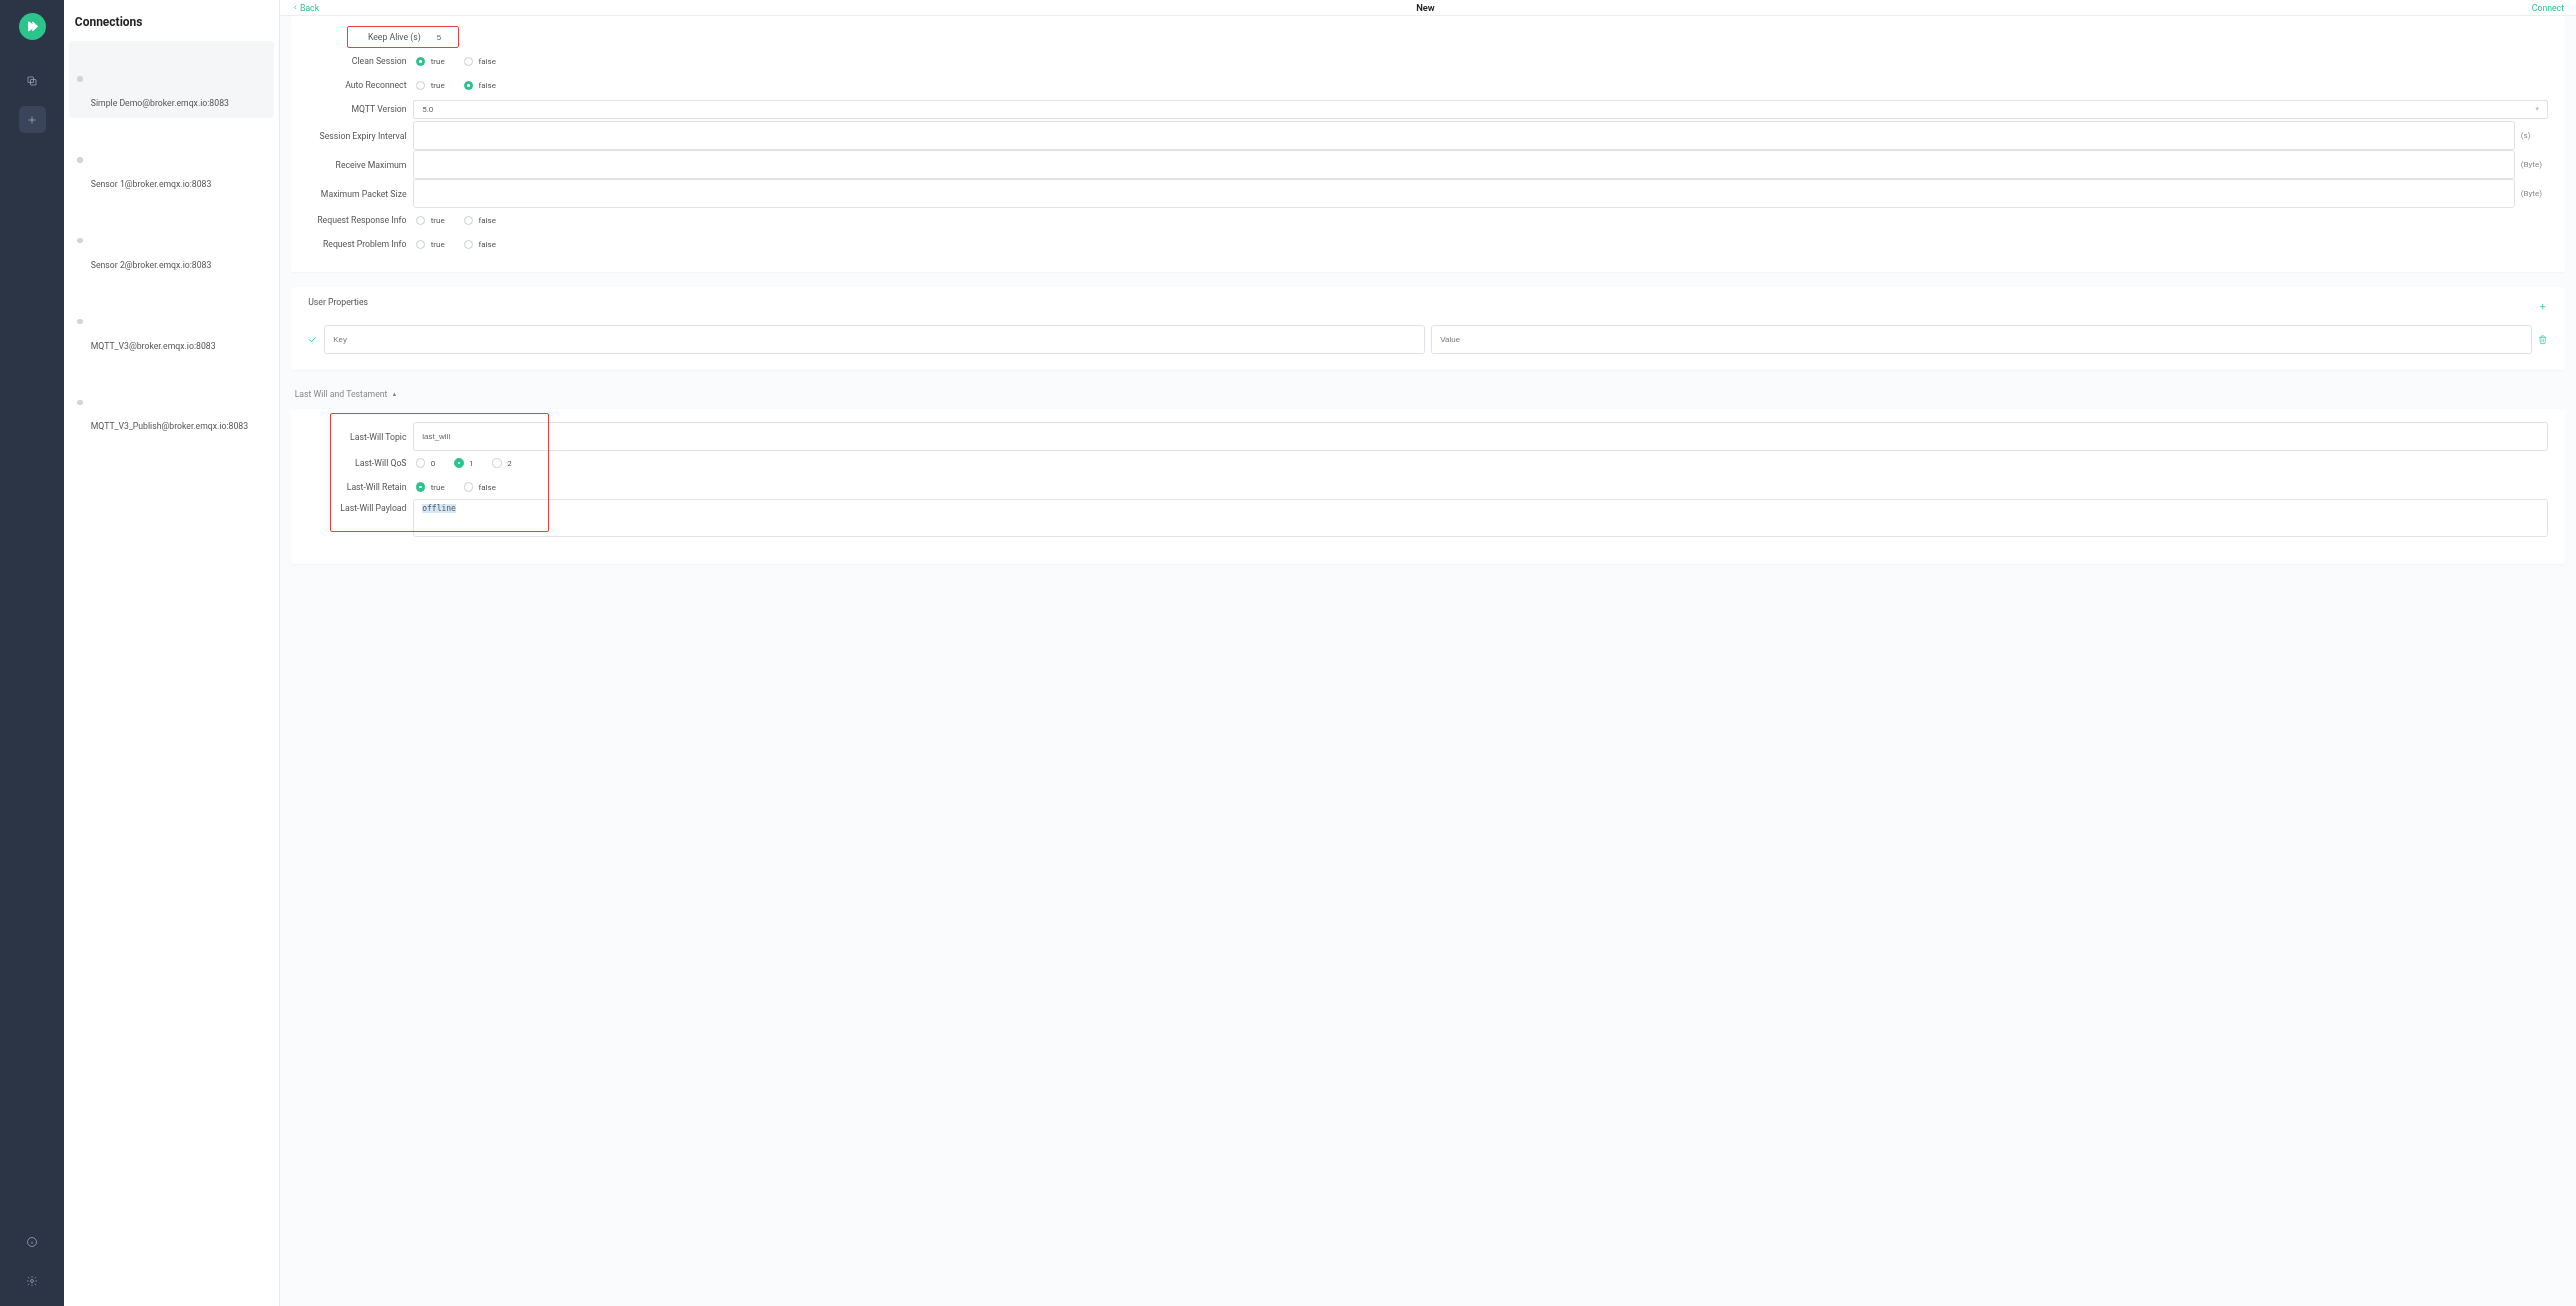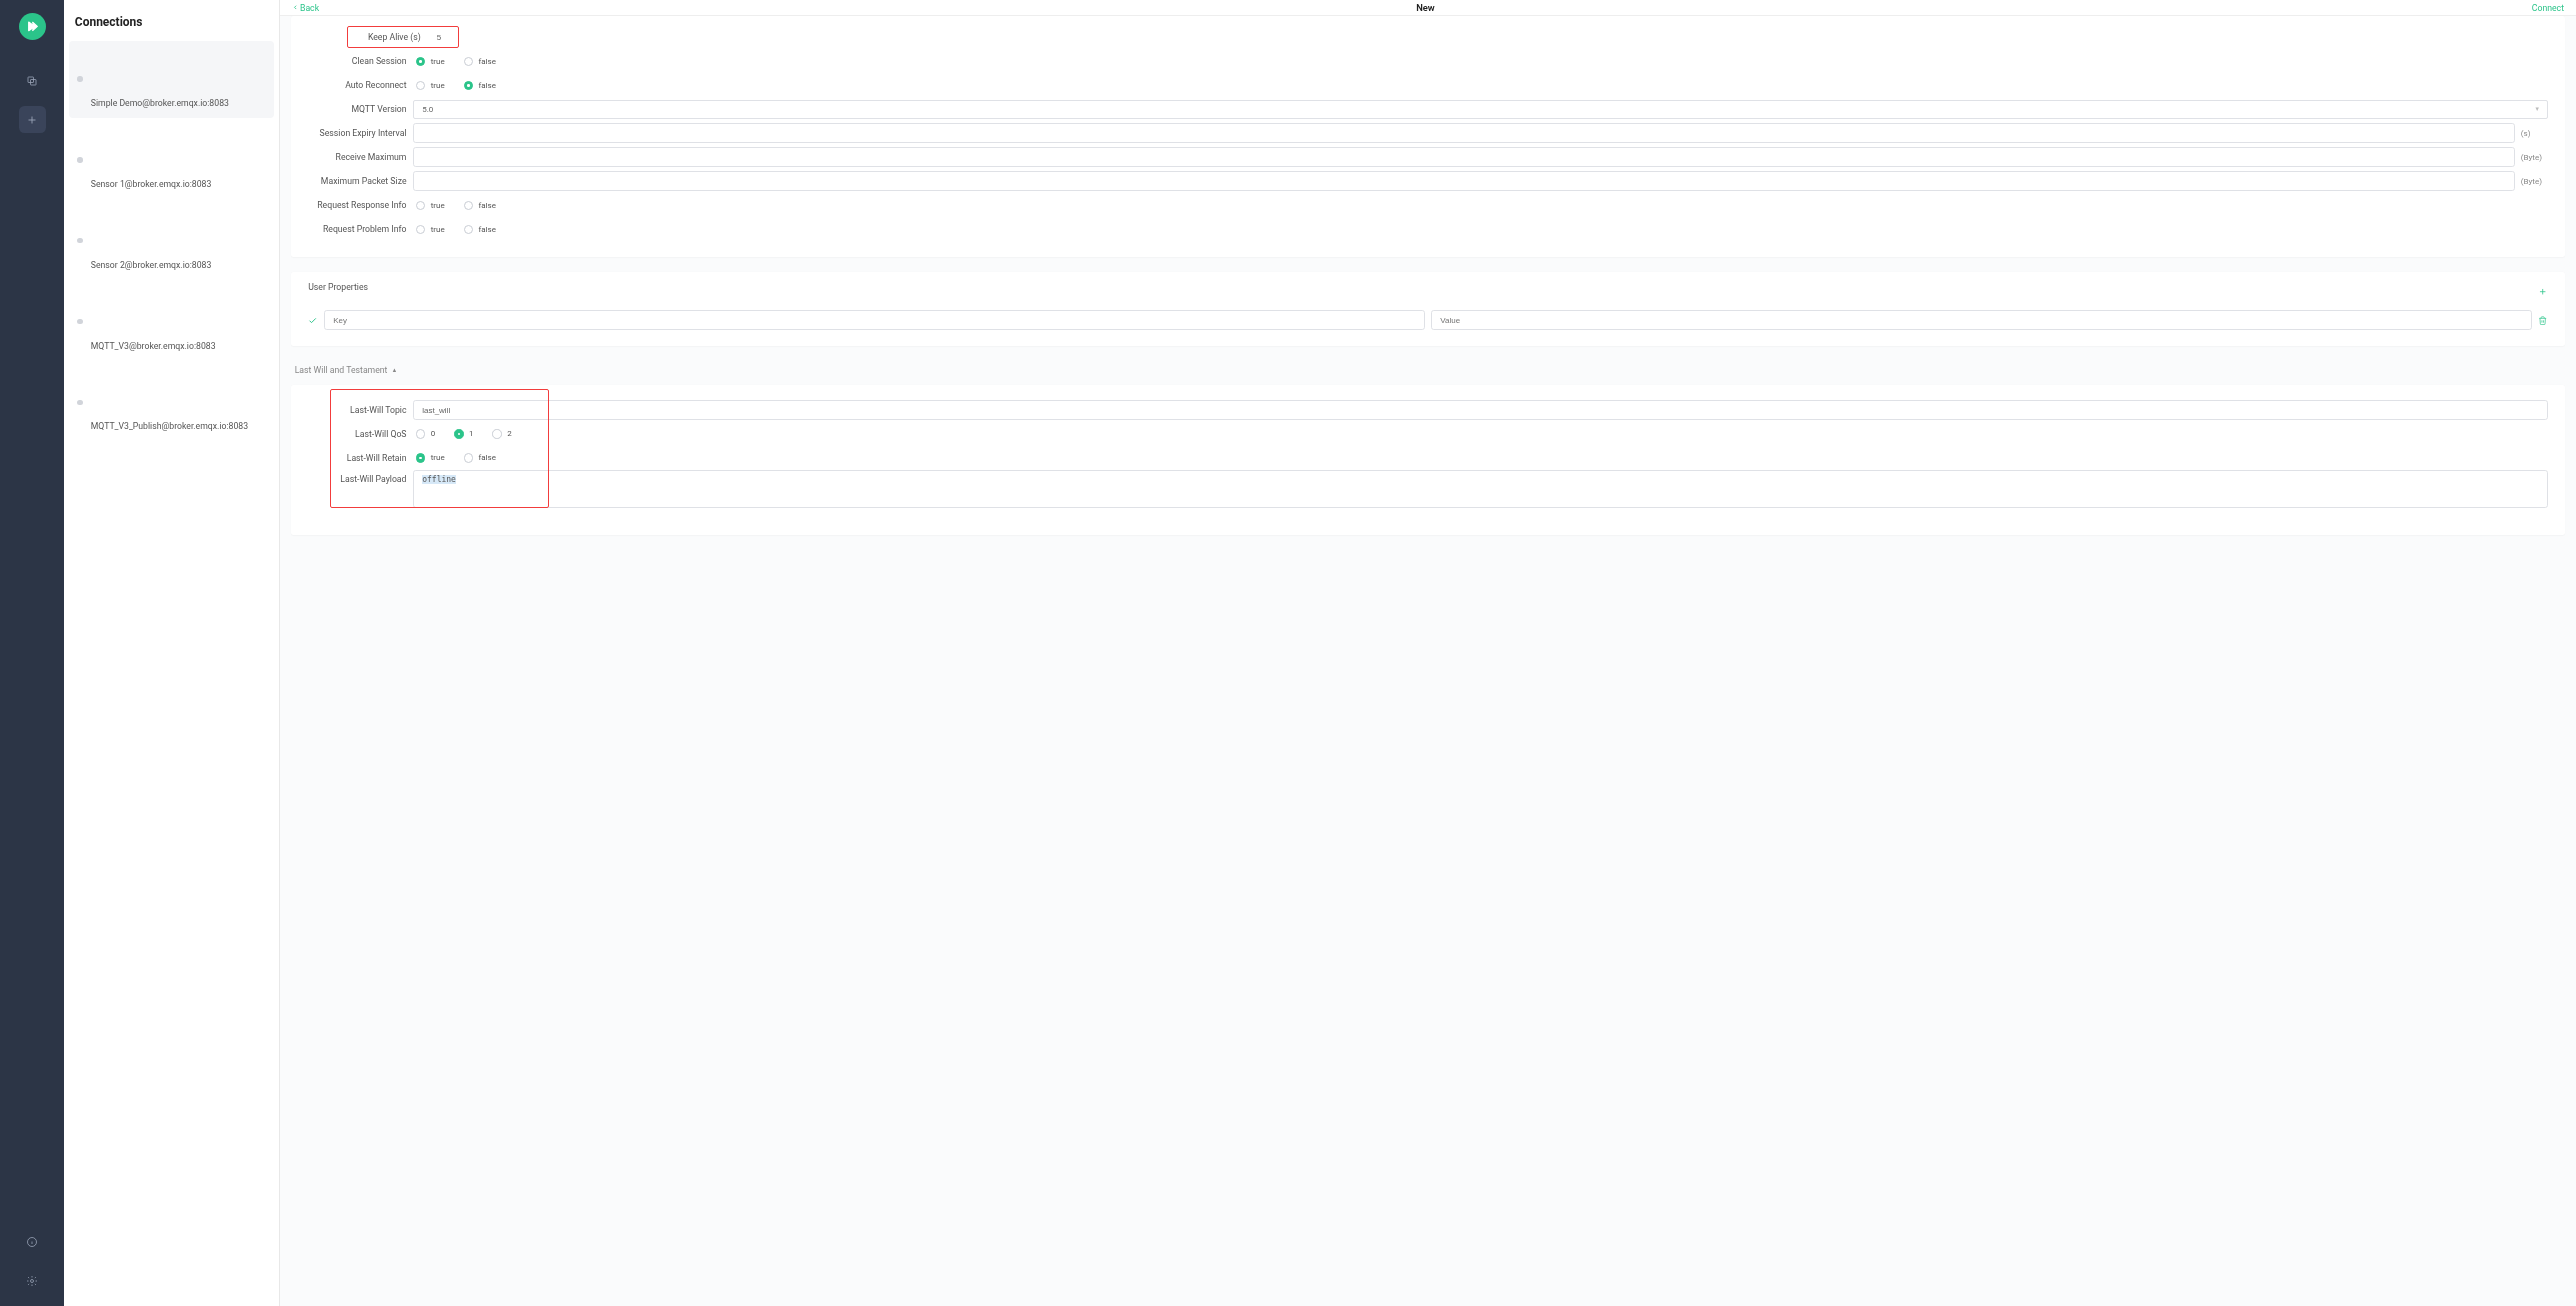--- a/index.html
+++ b/index.html
@@ -30,27 +30,27 @@
 .topbar-title { flex: 1; text-align: center; font-weight: 600; font-size: 9.4px; color: #222; }
 .connect { color: #2bc48a; font-size: 8.7px; cursor: pointer; }
 
 .scroll { flex: 1; overflow-y: auto; padding: 0 10.7px 27px; }
 .panel { background: #fff; border-radius: 2.7px; margin-top: 0; padding: 9.4px 17.5px 16px; box-shadow: 0 0.7px 1.3px rgba(0,0,0,0.03); }
 .panel + .panel { margin-top: 14.8px; }
 
 .form-row { display: flex; align-items: center; min-height: 24px; margin-bottom: 0; }
 .form-label { width: 105px; text-align: right; padding-right: 6.7px; font-size: 8.7px; color: #555; flex-shrink: 0; }
 .form-control { flex: 1; display: flex; align-items: center; gap: 5.4px; }
-.input { flex: 1; height: 20px; border: 0.7px solid #dfe1e6; border-radius: 2.7px; padding: 0 8px; font-size: 8px; color: #666; outline: none; }
+.input { flex: 1; height: 29px; border: 0.7px solid #dfe1e6; border-radius: 2.7px; padding: 0 8px; font-size: 8px; color: #666; outline: none; }
 .suffix { font-size: 8px; color: #888; margin-left: 5.4px; width: 27px; }
 .select { flex: 1; height: 19px; border: 0.7px solid #dfe1e6; border-radius: 2px; padding: 0 8px; font-size: 8px; color: #666; display: flex; align-items: center; justify-content: space-between; cursor: pointer; }
 .select .caret { color: #bbb; font-size: 6.7px; }
 
 .radio-group { display: flex; align-items: center; gap: 19px; padding-left: 2.7px; }
-.radio-opt { display: inline-flex; align-items: flex-start; gap: 5.4px; cursor: pointer; }
+.radio-opt { display: inline-flex; align-items: flex-end; gap: 5.4px; cursor: pointer; }
 .radio-outer { width: 9.4px; height: 9.4px; border-radius: 50%; border: 0.7px solid #c9cdd4; display: flex; align-items: center; justify-content: center; }
 .radio-opt.selected .radio-outer { border-color: #2bc48a; background: #2bc48a; }
 .radio-inner { width: 2.7px; height: 2.7px; border-radius: 50%; background: #fff; display: none; }
 .radio-opt.selected .radio-inner { display: block; }
 .radio-label { font-size: 8px; color: #555; }
 
 .highlight-red { border: 1.3px solid #f23c3c; border-radius: 2px; }
 .keepalive-wrap { display: inline-flex; align-items: center; padding: 2.7px 0 2.7px 6.7px; }
 .keepalive-wrap .form-label { width: auto; padding-right: 8px; padding-left: 13px; }
 .keepalive-wrap .input { width: 29.5px; flex: none; border: none; height: 14.8px; }

